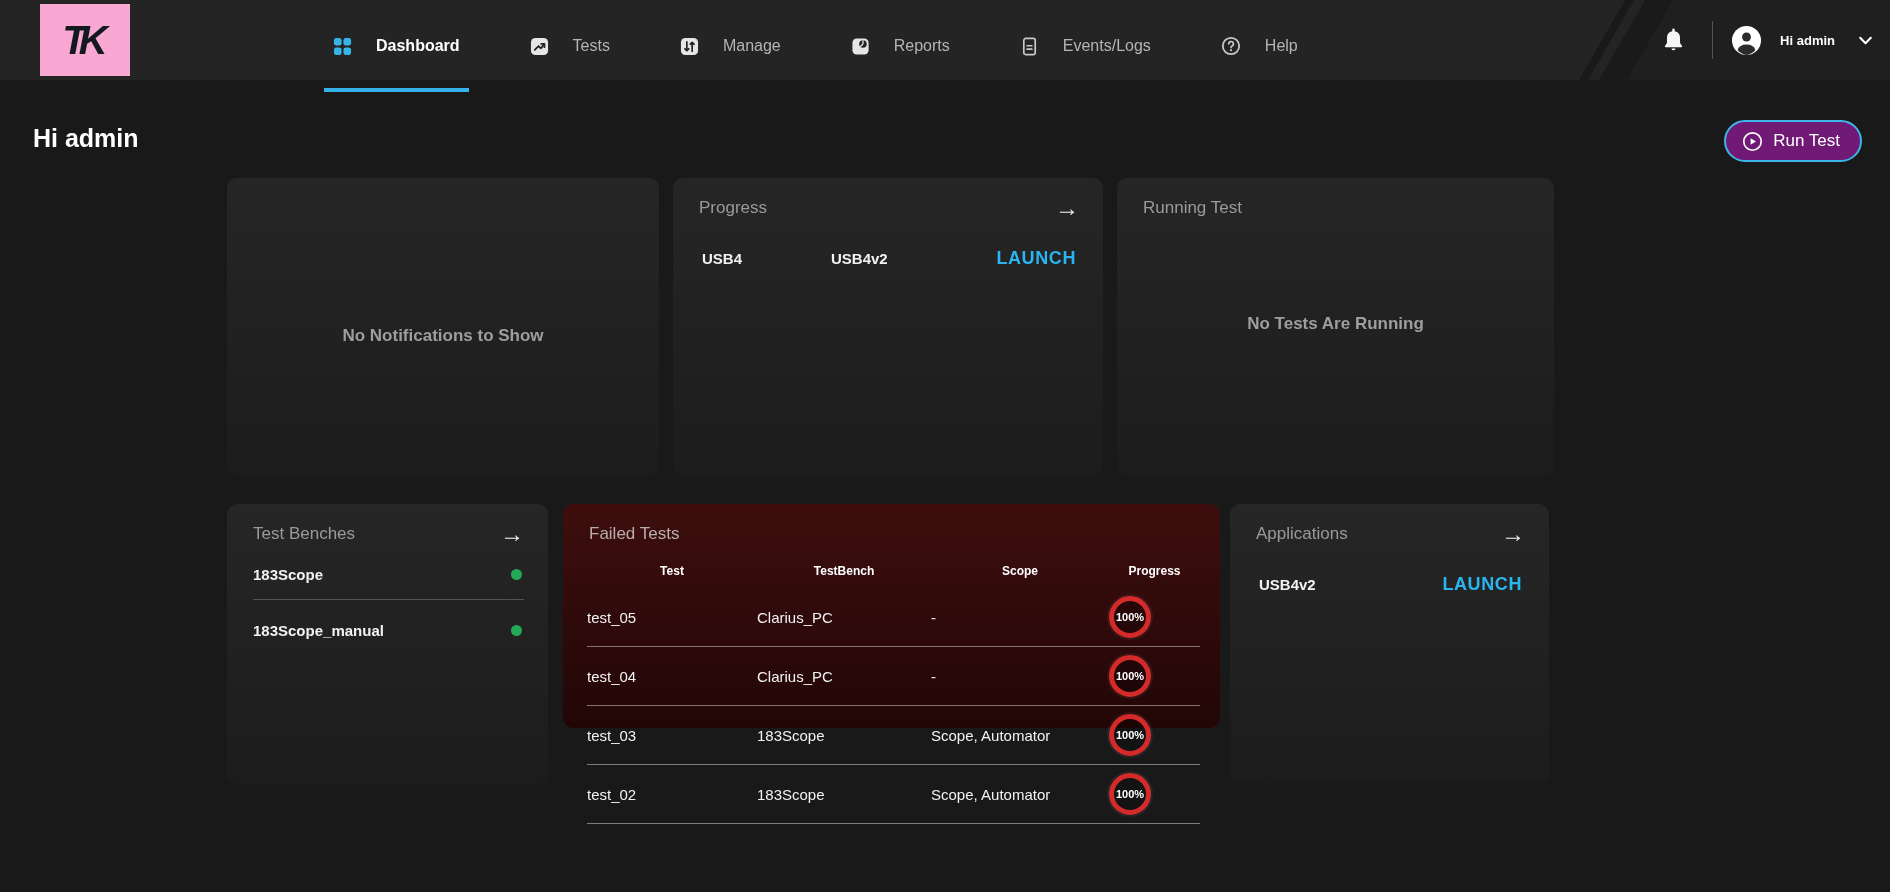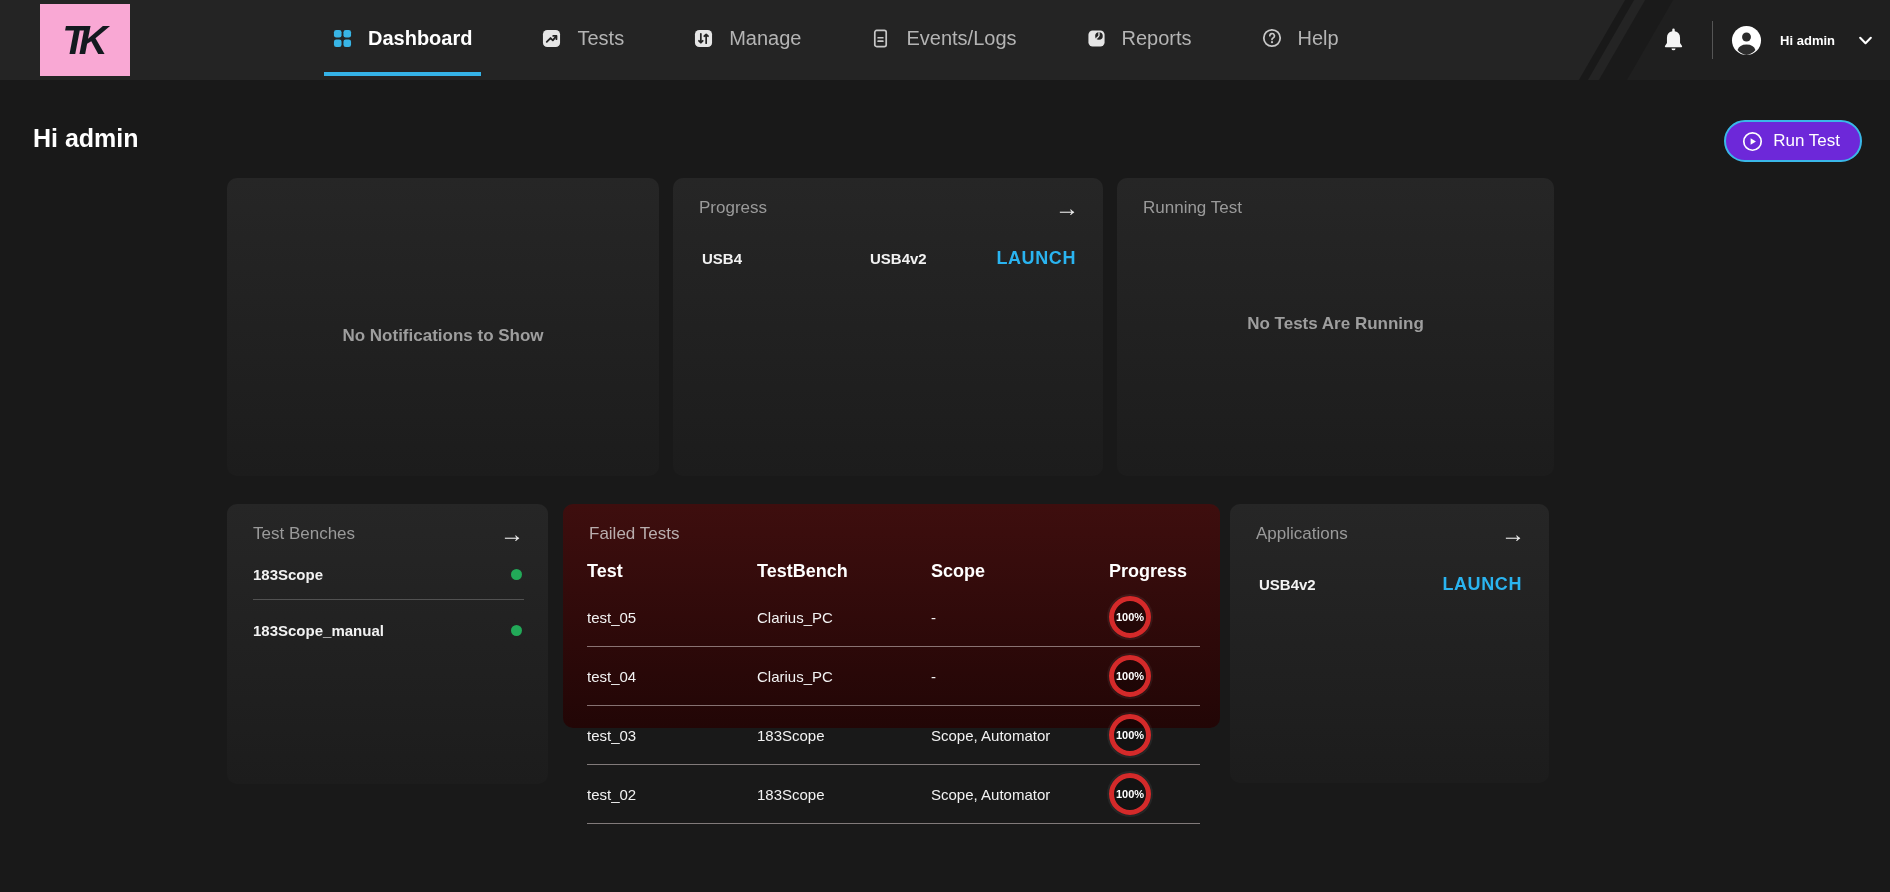--- a/index.html
+++ b/index.html
@@ -16,69 +16,69 @@
   .header { position:absolute; top:0; left:0; width:1890px; height:80px; background:#242424; z-index:5; }
   .hdr-dark-right { position:absolute; top:0; right:-80px; width:340px; height:80px; background:#1f1f1f; transform:skewX(-30deg); }
   .hdr-stripe-thin { position:absolute; top:0; left:1602px; width:9px; height:80px; background:#191919; transform:skewX(-30deg); }
   .hdr-stripe-wide { position:absolute; top:0; left:1622px; width:28px; height:80px; background:#1a1a1a; transform:skewX(-30deg); }
 
   .logo { position:absolute; left:40px; top:4px; width:90px; height:72px; background:#f9a8d4;
           display:flex; align-items:center; justify-content:center; cursor:pointer; }
   .logo-text { font-weight:bold; font-style:italic; font-size:40px; letter-spacing:-8px; color:#131a1f; padding-right:8px; }
 
   .nav { position:absolute; left:333px; top:0; height:80px; display:flex; gap:70px; }
-  .nav-item { position:relative; display:flex; align-items:center; gap:16px; height:76px; color:#b4b4b4; font-size:20px; cursor:pointer; white-space:nowrap; }
+  .nav-item { position:relative; display:flex; align-items:center; gap:24px; height:92px; color:#b4b4b4; font-size:16px; cursor:pointer; white-space:nowrap; }
   .nav-item svg { display:block; }
   .nav-item.active { color:#ffffff; font-weight:bold; }
   .nav-item.active::after { content:""; position:absolute; left:-9px; right:-9px; bottom:0; height:4px; background:#35b3e8; }
 
   .hdr-right { position:absolute; right:16px; top:0; height:80px; display:flex; align-items:center; gap:18px; z-index:6; }
   .bell-btn { cursor:pointer; display:flex; margin-right:8px; }
   .hdr-divider { width:1px; height:38px; background:#555; }
   .avatar { width:31px; height:31px; cursor:pointer; }
   .user-name { color:#fff; font-size:13px; font-weight:bold; }
   .chevron { cursor:pointer; display:flex; margin-left:4px; }
 
   
   .page-title { position:absolute; left:33px; top:124px; font-size:25px; font-weight:bold; color:#fff; }
 
   .run-test-btn { position:absolute; right:28px; top:120px; height:42px; padding:0 20px 0 16px;
     display:flex; align-items:center; gap:10px; border:2px solid #3ab7e8; border-radius:21px;
-    background:#6d28d9; color:#fff; font-size:17px; cursor:pointer; font-family:inherit; }
+    background:#701a75; color:#fff; font-size:17px; cursor:pointer; font-family:inherit; }
 
   
   .card { position:absolute; border-radius:10px; background:linear-gradient(180deg,#262626 0%,#1c1c1c 100%); }
   #card-notifications { left:227px; top:178px; width:432px; height:298px; }
   #card-sequences     { left:673px; top:178px; width:430px; height:298px; }
   #card-running       { left:1117px; top:178px; width:437px; height:298px; }
   #card-benches       { left:227px; top:504px; width:321px; height:280px; }
   #card-failed        { left:563px; top:504px; width:657px; height:224px; background:linear-gradient(180deg,#3e0e0e 0%,#220606 100%); }
   #card-apps          { left:1230px; top:504px; width:319px; height:279px; }
 
   .card-head { display:flex; justify-content:space-between; align-items:center; padding:20px 24px 0 26px; color:#9a9a9a; font-size:17px; }
   .arrow { color:#ececec; font-size:24px; line-height:20px; cursor:pointer; font-weight:bold; }
 
   .empty-text { position:absolute; left:0; right:0; text-align:center; color:#9e9e9e; font-weight:bold; font-size:17px; }
   #card-notifications .empty-text { top:148px; }
   #card-running .empty-text { top:136px; }
 
-  .launch-row { display:flex; align-items:center; padding:30px 27px 0 29px; font-size:15px; font-weight:600; color:#f2f2f2;gap:39px; }
+  .launch-row { display:flex; align-items:center; padding:30px 27px 0 29px; font-size:15px; font-weight:600; color:#f2f2f2; }
   .seq-name { width:129px; }
   .seq-app  { flex:1; }
   .app-name { flex:1; }
   .launch-link { color:#2ab4f0; font-size:18px; font-weight:bold; letter-spacing:0.6px; cursor:pointer; }
 
   .bench-row { display:flex; justify-content:space-between; align-items:center; margin:0 24px 0 26px; padding:22px 2px 16px 0;
                font-size:15px; font-weight:600; color:#f2f2f2; cursor:pointer; }
   .bench-row.first { border-bottom:1px solid #525252; }
   .status-dot { width:11px; height:11px; border-radius:50%; background:#22a958; }
 
   .ft-table { margin:10px 20px 0 24px; }
   .ft-cols, .ft-row { display:grid; grid-template-columns:170px 174px 178px 1fr; align-items:center; }
-  .ft-cols { height:34px; font-size:18px; font-weight:bold; color:#fff; }
+  .ft-cols { height:34px; font-size:12px; font-weight:bold; color:#fff;text-align:center; }
   .ft-row { height:59px; border-bottom:1px solid rgba(215,203,203,0.55); font-size:15px; color:#f2f2f2; }
   .ring { width:42px; height:42px; border-radius:50%; border:5px solid #d42a2a; background:rgba(0,0,0,0.22);
           display:flex; align-items:center; justify-content:center; font-size:11px; font-weight:bold; color:#fff;
           box-shadow:0 0 0 2px rgba(255,255,255,0.06); }
 </style>
 </head>
 <body>
 
 <div class="header">
   <div class="hdr-dark-right"></div>
@@ -117,35 +117,35 @@
             <rect x="1" y="1" width="18" height="18" rx="4.5" fill="#e6e6e6"></rect>
             <path d="M7.2 5v9.4M7.2 14.4l-2-2M7.2 14.4l2-2" stroke="#242424" stroke-width="1.8" fill="none" stroke-linecap="round" stroke-linejoin="round"></path>
             <path d="M12.8 15V5.6M12.8 5.6l-2 2M12.8 5.6l2 2" stroke="#242424" stroke-width="1.8" fill="none" stroke-linecap="round" stroke-linejoin="round"></path>
           </svg>
       </span>
       <span>Manage</span>
     </div>
     <div class="nav-item">
       <span>
         <svg width="19" height="19" viewBox="0 0 20 20">
-            <rect x="4" y="1.5" width="12" height="17" rx="2" stroke="#c8c8c8" stroke-width="1.8" fill="none"></rect>
-            <path d="M7.5 9.2h5M7.5 12.8h5" stroke="#c8c8c8" stroke-width="1.8" stroke-linecap="round"></path>
-          </svg>
-      </span>
-      <span>Events/Logs</span>
-    </div>
-    <div class="nav-item">
-      <span>
-        <svg width="19" height="19" viewBox="0 0 20 20">
             <rect x="1.5" y="1.5" width="17" height="17" rx="4.5" fill="#e6e6e6"></rect>
             <circle cx="12.6" cy="7.4" r="4" fill="#242424"></circle>
             <path d="M12.6 7.4V3.4M12.6 7.4l-2.9 2.8" stroke="#e6e6e6" stroke-width="1.4" fill="none"></path>
           </svg>
       </span>
       <span>Reports</span>
+    </div>
+    <div class="nav-item">
+      <span>
+        <svg width="19" height="19" viewBox="0 0 20 20">
+            <rect x="4" y="1.5" width="12" height="17" rx="2" stroke="#c8c8c8" stroke-width="1.8" fill="none"></rect>
+            <path d="M7.5 9.2h5M7.5 12.8h5" stroke="#c8c8c8" stroke-width="1.8" stroke-linecap="round"></path>
+          </svg>
+      </span>
+      <span>Events/Logs</span>
     </div>
     <div class="nav-item">
       <span>
         <svg width="20" height="20" viewBox="0 0 20 20">
             <circle cx="10" cy="10" r="8.2" stroke="#c8c8c8" stroke-width="1.8" fill="none"></circle>
             <path d="M7.8 7.8a2.3 2.3 0 1 1 3.3 2.1c-.7.35-1.1.8-1.1 1.6" stroke="#c8c8c8" stroke-width="1.7" fill="none" stroke-linecap="round"></path>
             <circle cx="10" cy="14.2" r="1.1" fill="#c8c8c8"></circle>
           </svg>
       </span>
       <span>Help</span>

